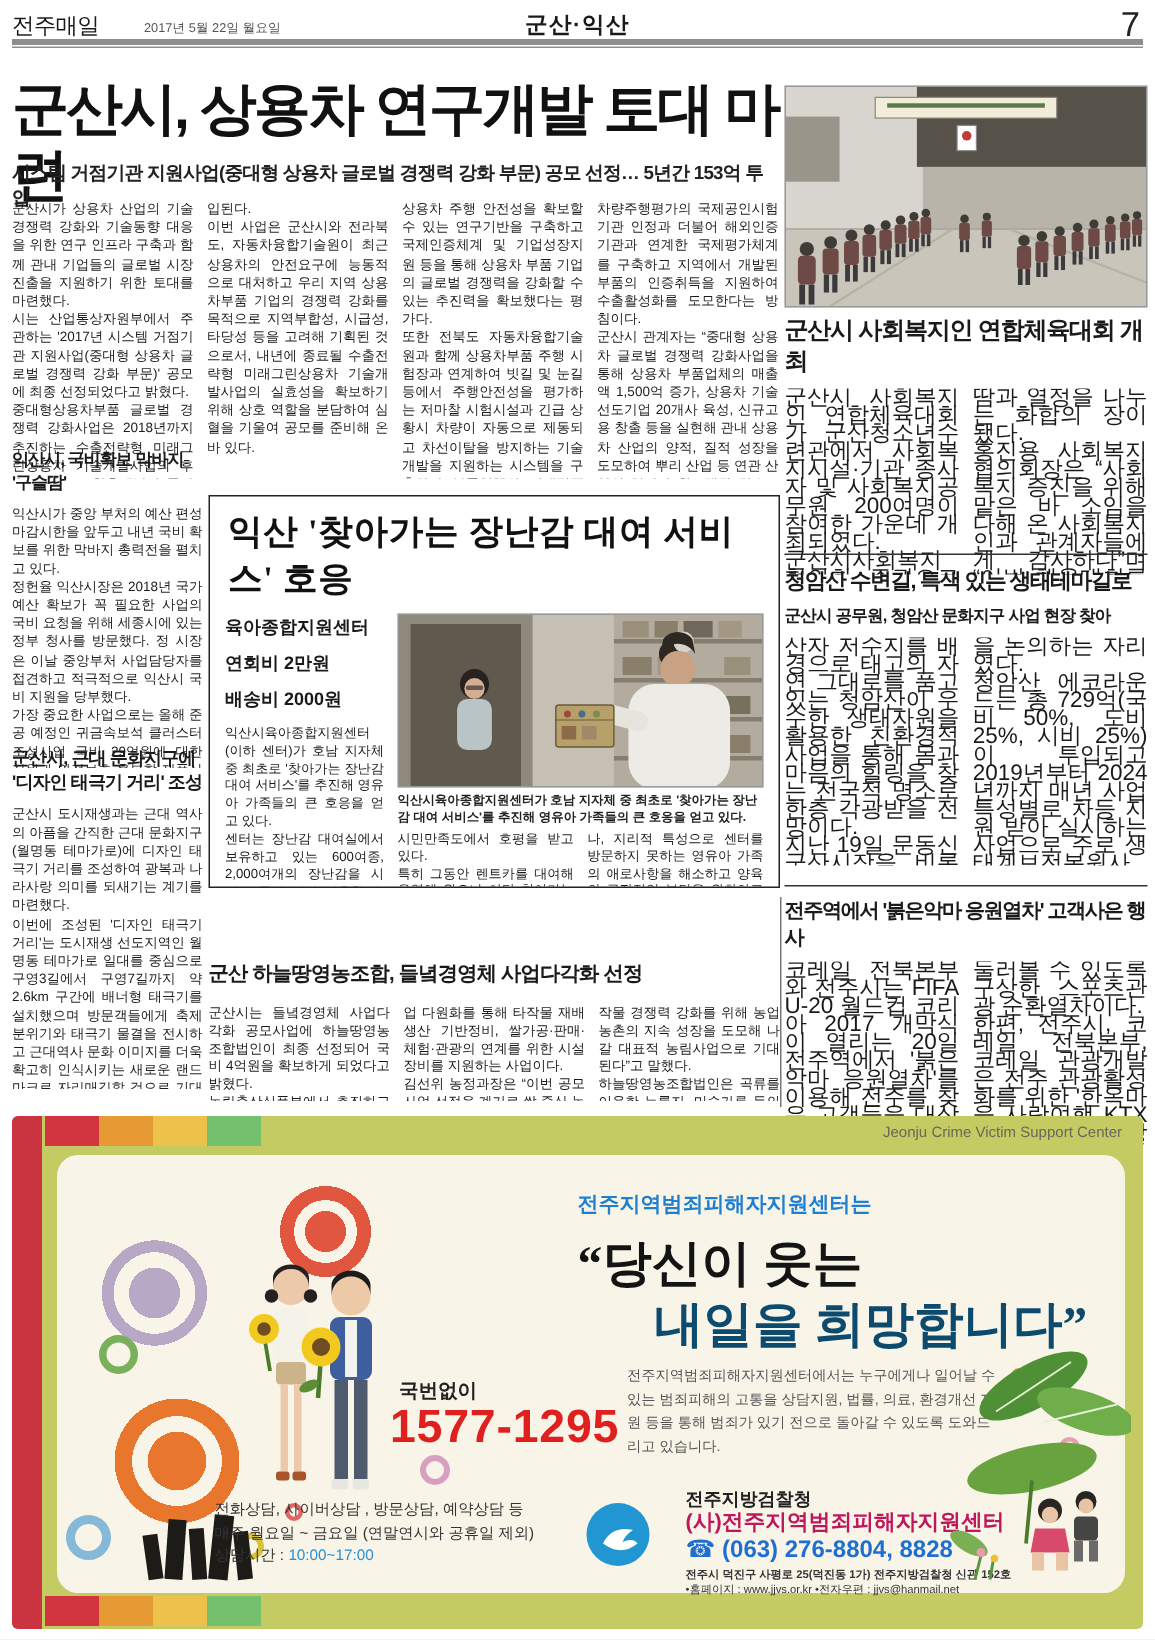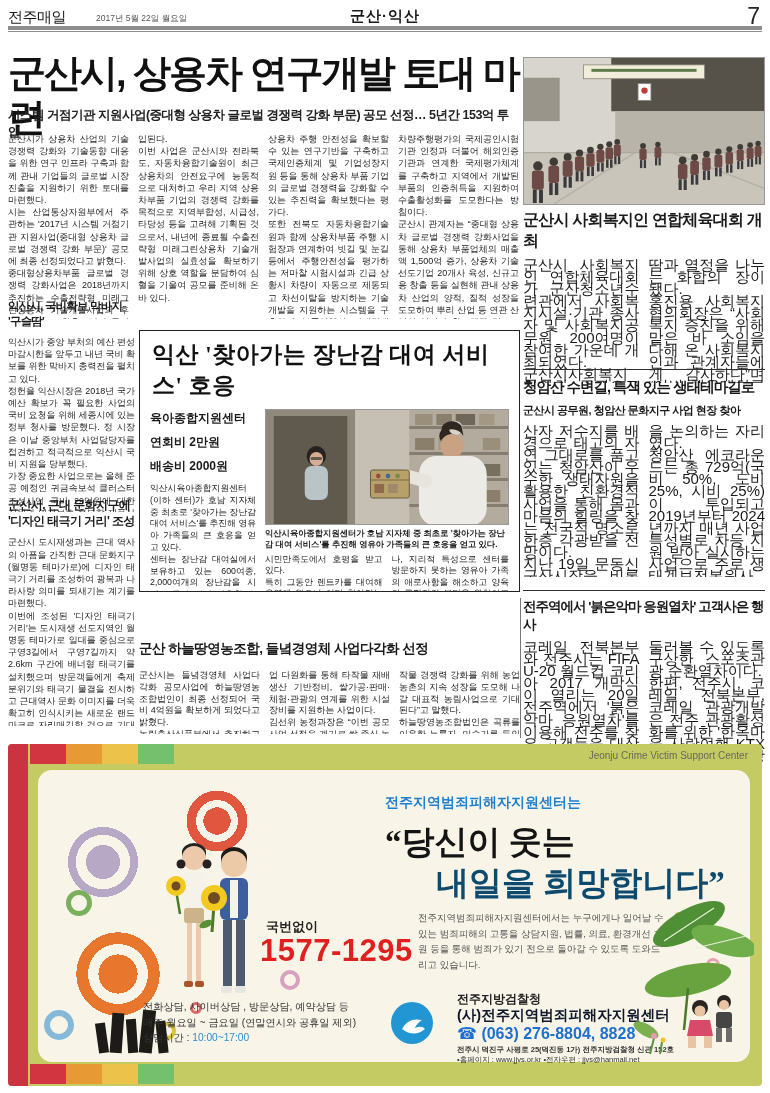--- a/index.html
+++ b/index.html
@@ -94,21 +94,21 @@
                 font-size:33px; font-weight:bold; color:#141414; }
   .ad-slogan2 { position:absolute; left:398px; top:91px; font-family:"Liberation Serif","DejaVu Serif",serif;
                 font-size:33px; font-weight:bold; color:#0c4a6e; }
   .ad-desc { position:absolute; left:380px; top:140px; width:248px; font-size:9.5px; line-height:15.5px; color:#555; }
   .ad-consult { position:absolute; left:105px; top:229px; font-size:10.2px; line-height:15.5px; color:#333; }
   .ad-consult .blue { color:#2a8fd0; }
   .ad-orgblock { position:absolute; left:353px; top:222px; display:flex; align-items:flex-start; }
   .ad-dove { width:42px; height:42px; border-radius:50%; background:#2196d3; flex:none; margin-top:10px; position:relative; }
   .ad-orgtext { margin-left:24px; }
   .ad-org1 { font-size:12px; font-weight:bold; color:#222; line-height:15px; }
-  .ad-org2 { font-size:14.5px; font-weight:bold; color:#0f172a; line-height:17px; }
+  .ad-org2 { font-size:14.5px; font-weight:bold; color:#be185d; line-height:17px; }
   .ad-orgphone { font-size:16px; font-weight:bold; color:#1f6fd0; line-height:19px; }
   .ad-addr { font-size:7.5px; font-weight:bold; color:#333; line-height:10px; margin-top:2px; }
   .ad-web  { font-size:7.5px; color:#333; line-height:10px; }
   .ad-leaves { position:absolute; right:-4px; top:116px; }
   .ad-corner { position:absolute; right:2px; bottom:0; }
   .ad-city { position:absolute; left:55px; top:235px; }
 </style>
 </head>
 <body>
 

